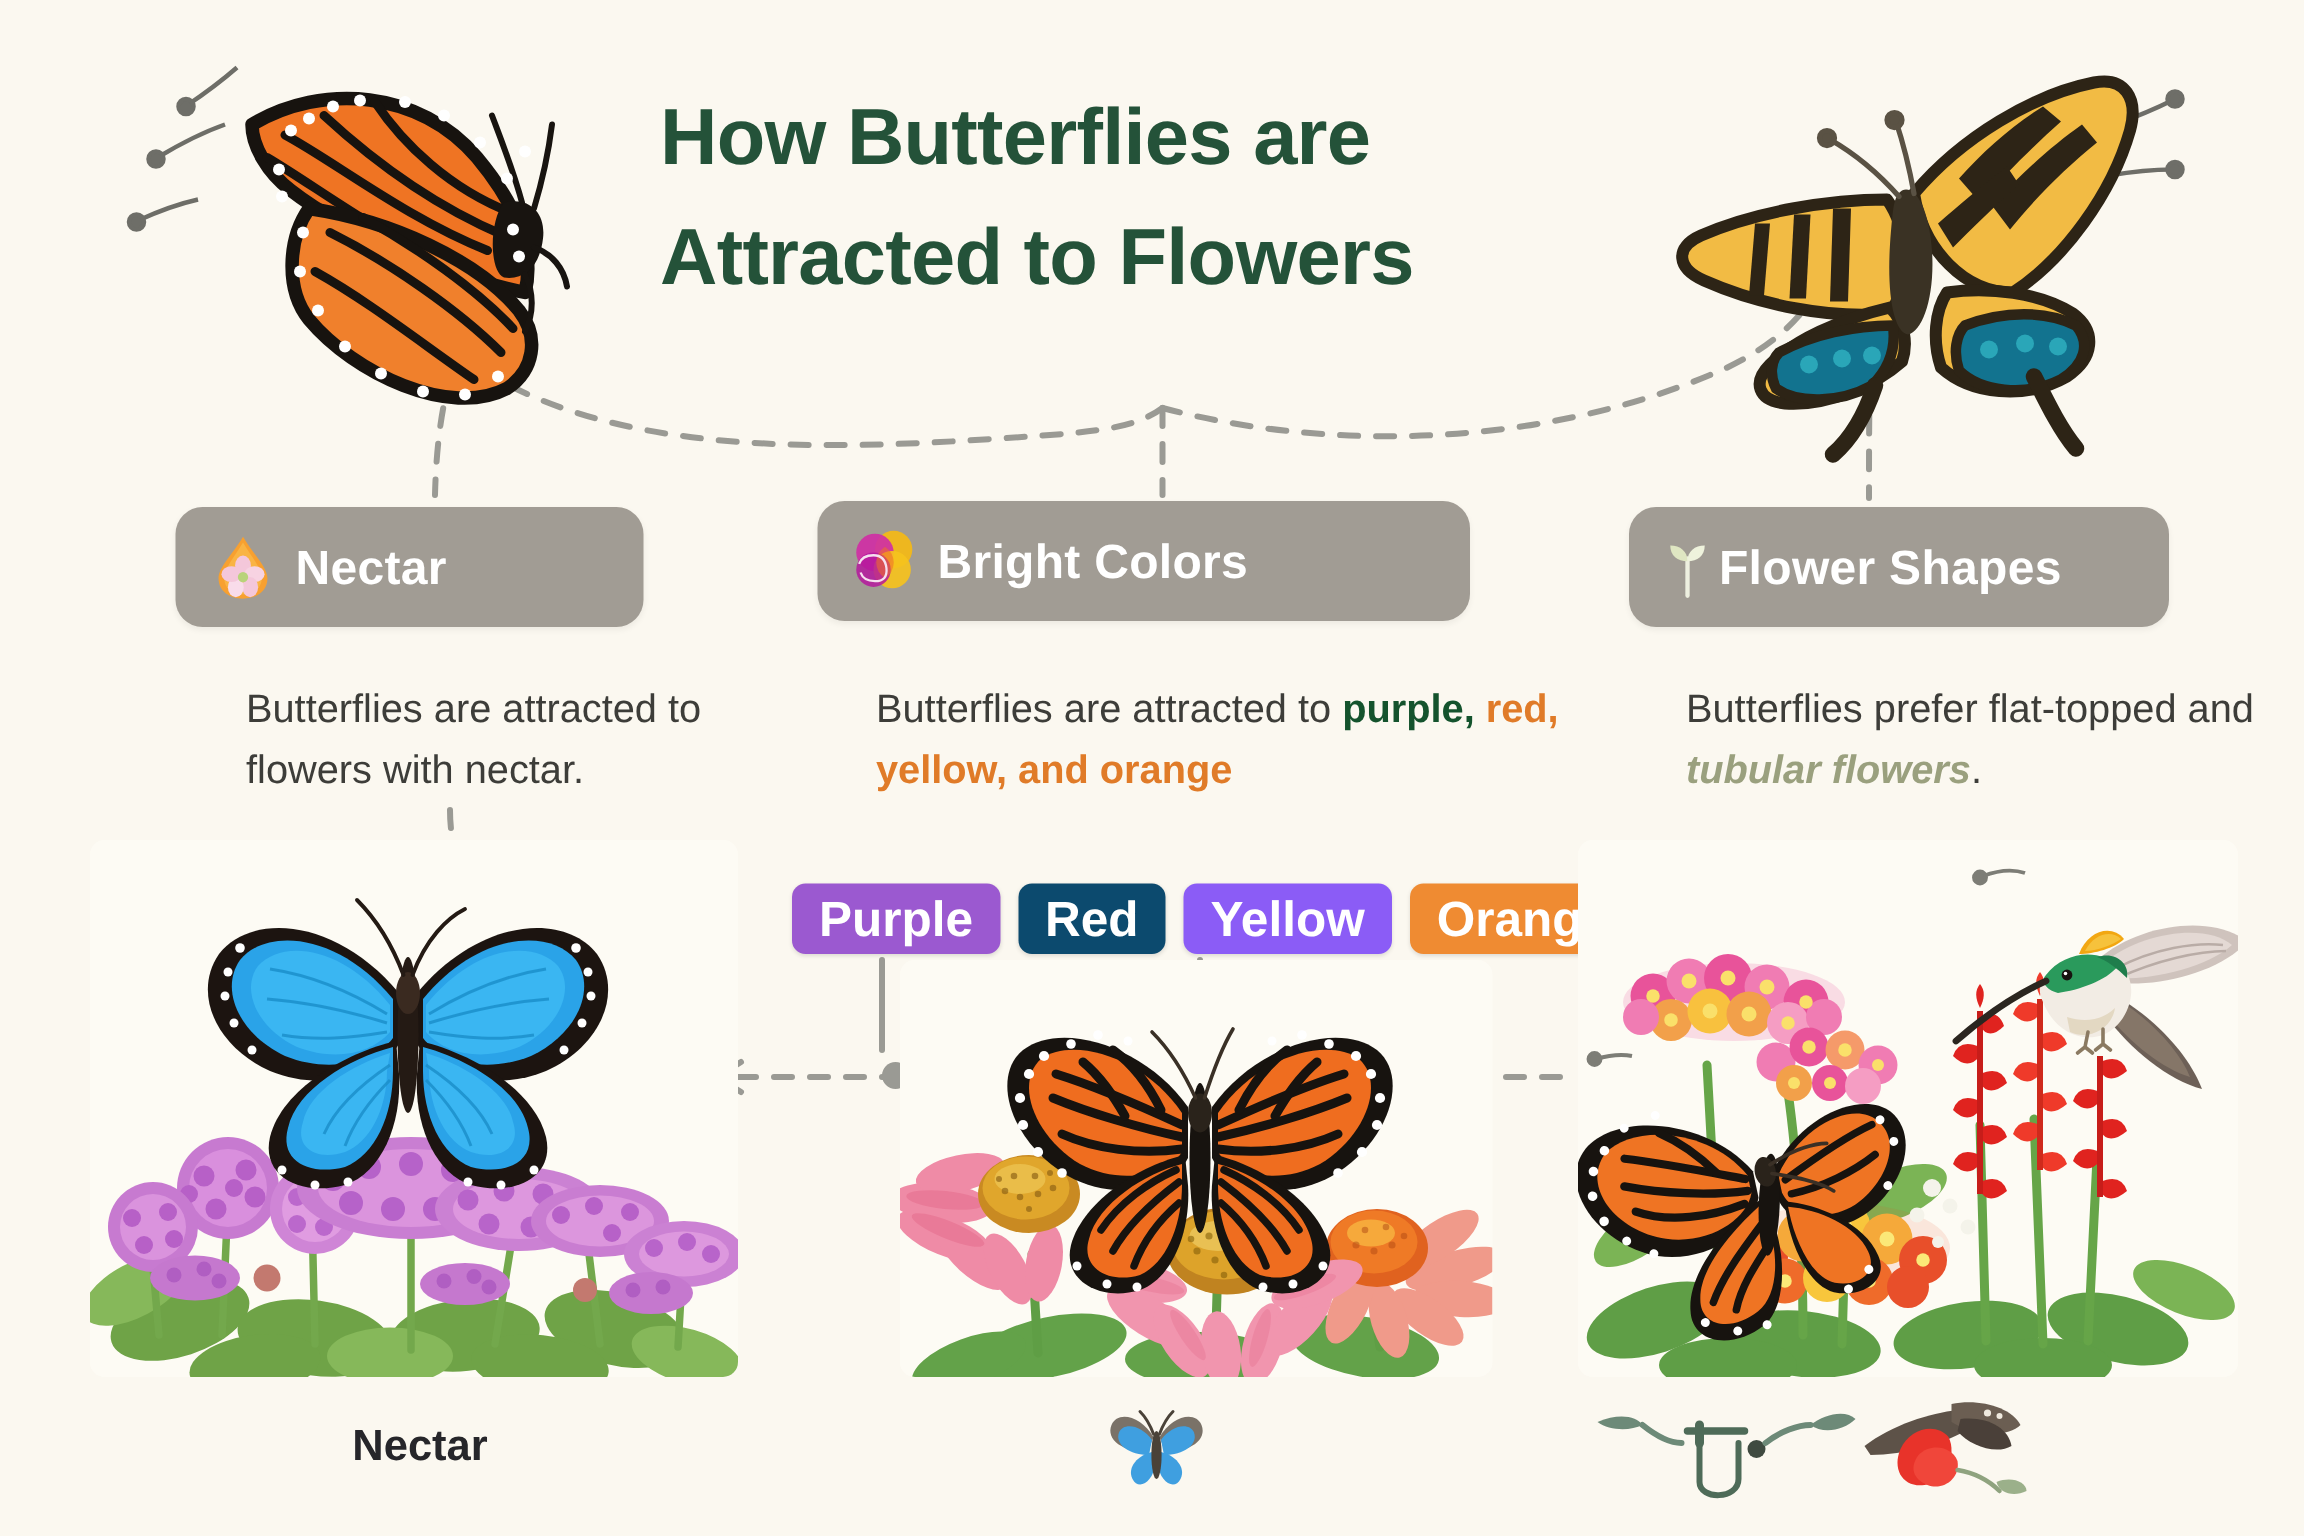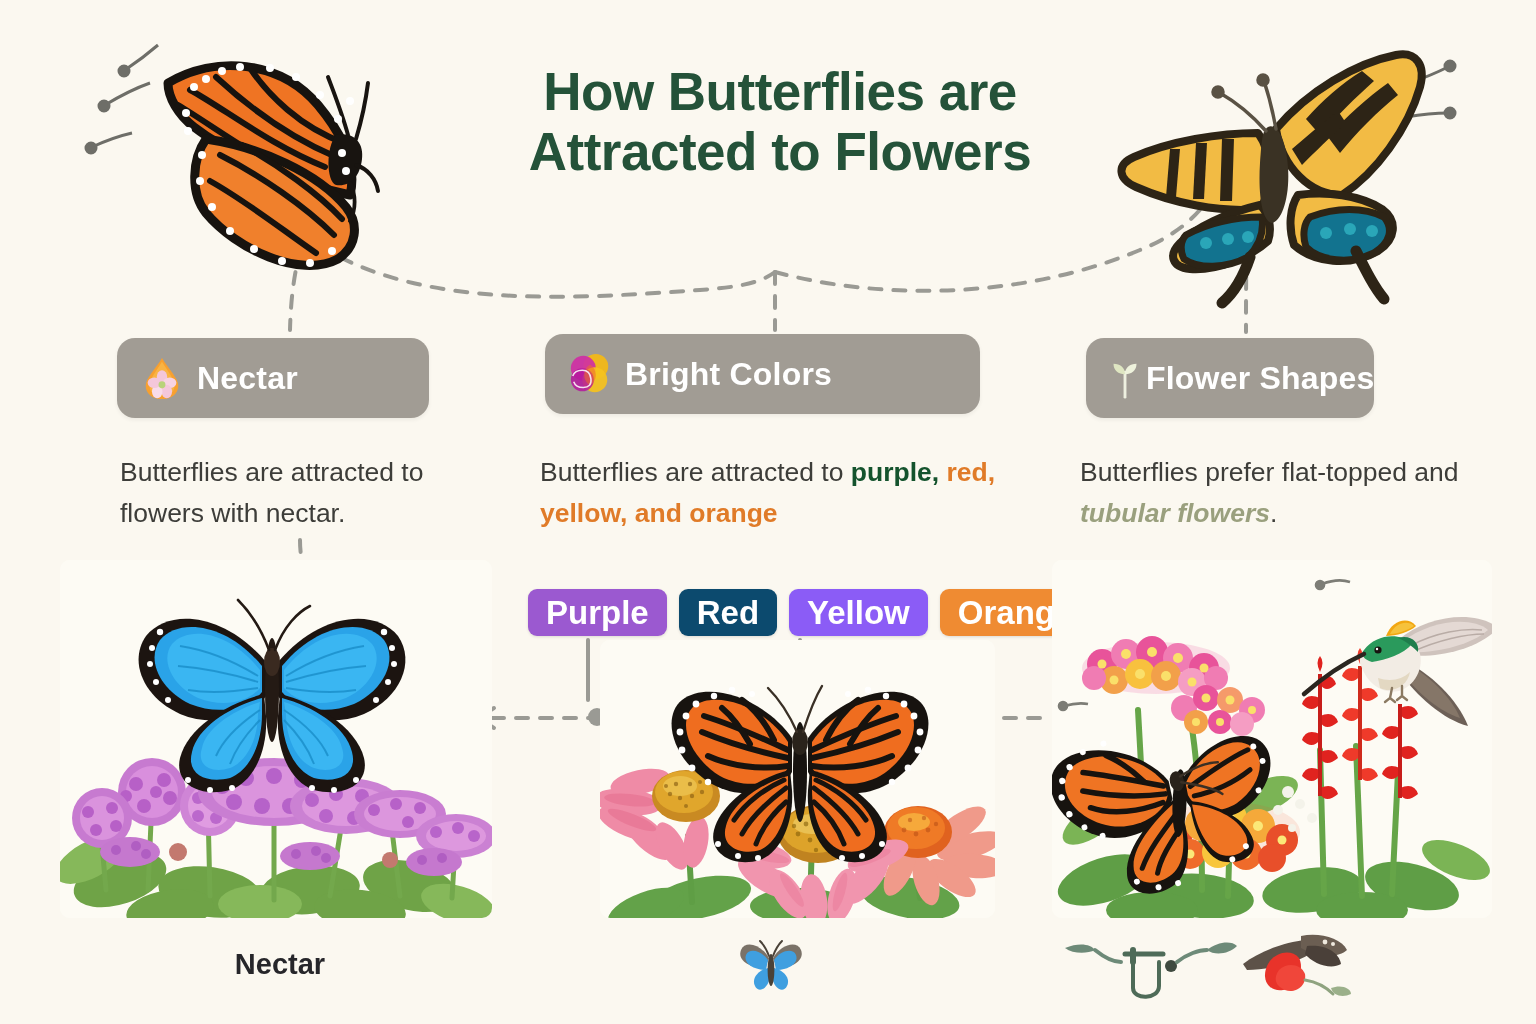--- a/index.html
+++ b/index.html
@@ -13,28 +13,27 @@
     position: relative;
     width: 1536px; height: 1024px;
     background: #fbf8f0;
   }
   svg.layer { position: absolute; left: 0; top: 0; width: 1536px; height: 1024px; pointer-events: none; }
 
   
   #title {
     position: absolute;
     left: 440px; top: 62px; width: 680px;
-    text-align: center;
     font-size: 53px;
     line-height: 1.14;
     font-weight: bold;
     color: #245239;
     letter-spacing: -0.5px;
   }
-  #title .l2 { display: block; }
+  #title .l2 { display: block; margin-top: 20px; }
 
   
   .badge {
     position: absolute;
     height: 80px;
     background: #a19c94;
     border-radius: 18px;
     display: flex;
     align-items: center;
     gap: 12px;
@@ -44,30 +43,31 @@
   .badge .blabel {
     color: #ffffff;
     font-size: 32px;
     font-weight: bold;
     letter-spacing: 0.2px;
     white-space: nowrap;
   }
   .badge .bicon { width: 46px; height: 46px; flex: 0 0 46px; display:block; }
   #badge-nectar  { left: 117px;  top: 338px; width: 312px; }
   #badge-colors  { left: 545px;  top: 334px; width: 435px; text-align: center; }
-  #badge-shapes  { left: 1086px; top: 338px; width: 288px; }
+  #badge-shapes  { left: 1086px; top: 338px; width: 360px; }
   #badge-shapes .bicon { width: 34px; flex: 0 0 34px; }
   #badge-shapes { gap: 4px; }
 
   
   .desc {
     position: absolute;
     font-size: 26.5px;
     line-height: 1.55;
     color: #3d3d39;
+    margin-left: 44px;
   }
   #desc-1 { left: 120px;  top: 452px; width: 370px; }
   #desc-2 { left: 540px;  top: 452px; width: 490px; }
   #desc-3 { left: 1080px; top: 452px; width: 450px; }
   .em-dark   { font-weight: bold; color: #14532d; }
   .em-orange { font-weight: bold; color: #e07b28; }
   .em-sage   { font-weight: bold; color: #9aa07e; font-style: italic; }
 
   
   #chips {

